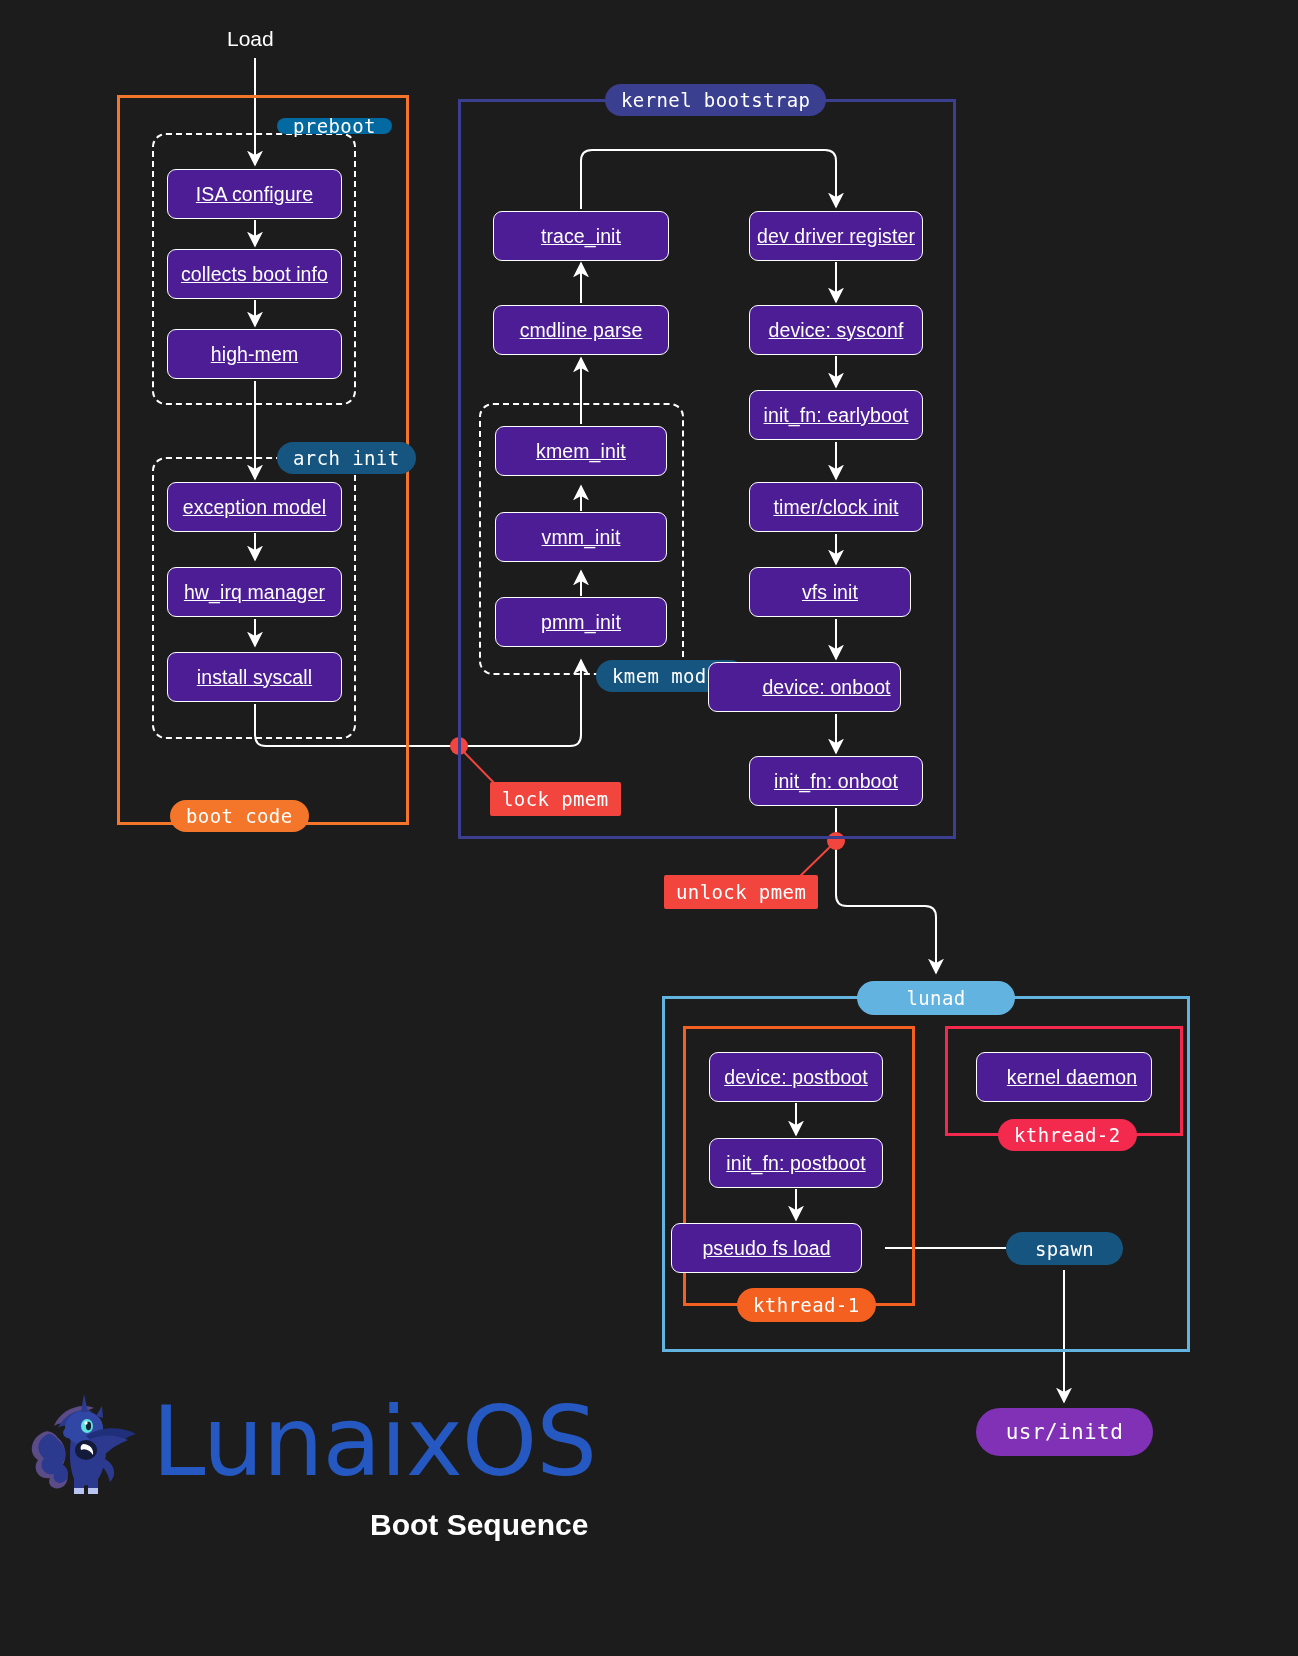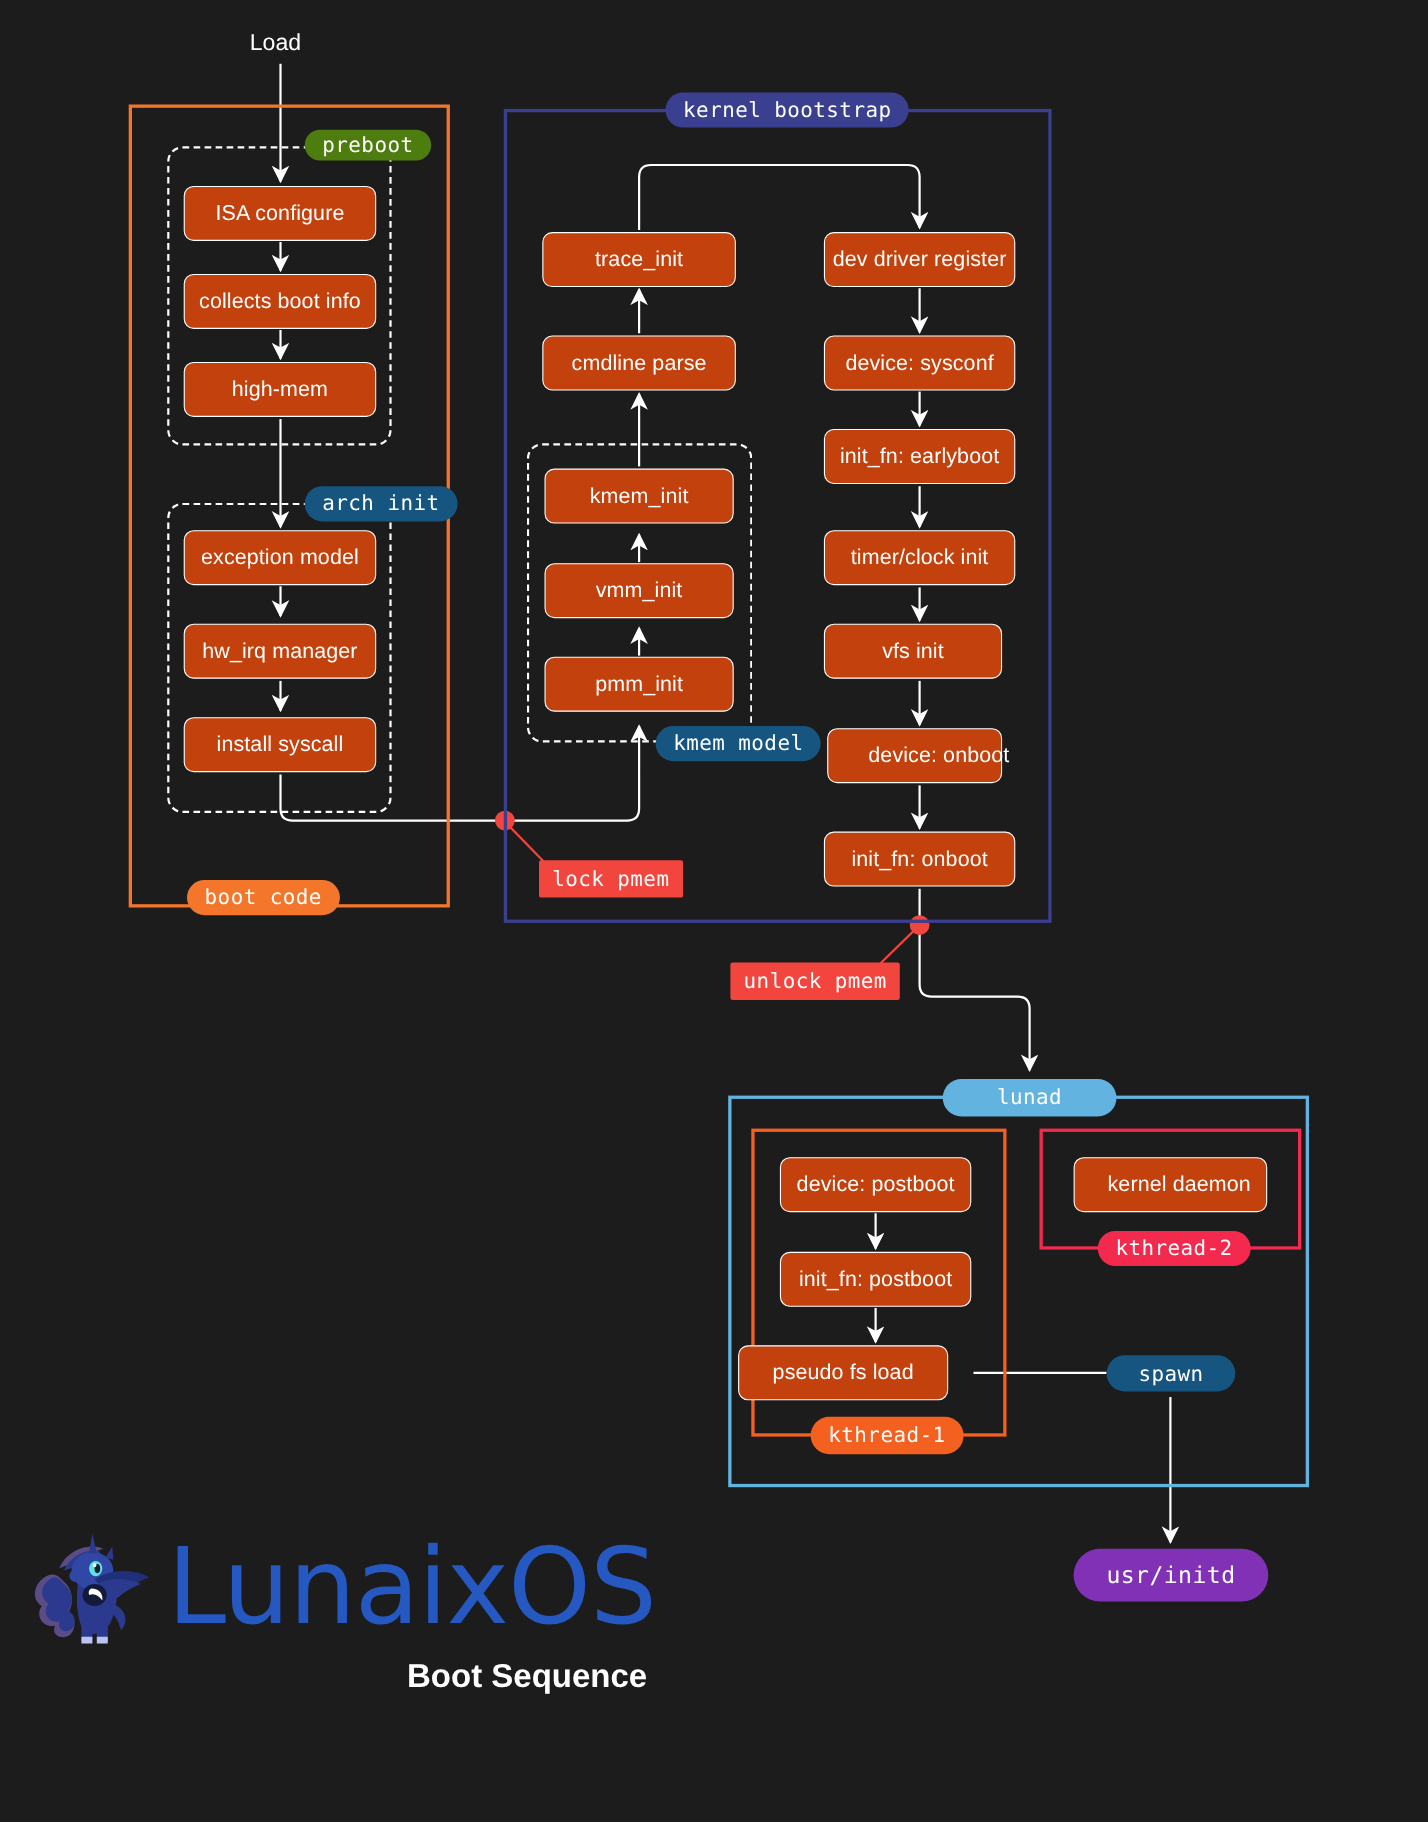--- a/index.html
+++ b/index.html
@@ -8,23 +8,23 @@
   .stage{position:absolute;left:0;top:0;width:1298px;height:1656px;}
   svg.edges{position:absolute;left:0;top:0;width:1298px;height:1656px;pointer-events:none;}
 
   
   .frame{position:absolute;box-sizing:border-box;}
   .frame.solid{border-style:solid;}
   .frame.dashed{border:2px dashed #ffffff;border-radius:14px;}
 
   
   .node{position:absolute;box-sizing:border-box;border:1.6px solid #ffffff;
-        border-radius:9px;background:#c2410c;color:#fff;
+        border-radius:9px;background:#4c1d95;color:#fff;
         display:flex;align-items:center;justify-content:center;
-        font-size:19.5px;letter-spacing:.1px;white-space:nowrap;}
+        font-size:19.5px;letter-spacing:.1px;white-space:nowrap;text-decoration:underline;}
 
   
   .pill{position:absolute;box-sizing:border-box;border-radius:999px;
         display:flex;align-items:center;justify-content:center;
         font-family:"DejaVu Sans Mono","Liberation Mono",monospace;
         font-size:19px;color:#ffffff;white-space:nowrap;padding:0 16px;letter-spacing:.4px;}
   .tag-sq{position:absolute;box-sizing:border-box;border-radius:2px;
         display:flex;align-items:center;justify-content:center;
         font-family:"DejaVu Sans Mono","Liberation Mono",monospace;
         font-size:19px;color:#ffffff;white-space:nowrap;padding:0 12px;letter-spacing:.4px;}
@@ -107,21 +107,21 @@
   <div class="frame dashed" style="left:479px;top:403px;width:205px;height:272px;"></div>
 
   <div class="frame solid" style="left:662px;top:996px;width:528px;height:356px;border:3px solid #63b3e0;"></div>
 
   <div class="frame solid" style="left:683px;top:1026px;width:232px;height:280px;border:3px solid #f4601f;"></div>
 
   <div class="frame solid" style="left:945px;top:1026px;width:238px;height:110px;border:3px solid #f32a4e;"></div>
 
   <div class="plain-label" style="left:227px;top:27px;">Load</div>
 
-  <div class="pill" style="left:277px;top:118px;height:28px;background:#4d7c0f;">preboot</div>
+  <div class="pill" style="left:277px;top:118px;height:16px;background:#0369a1;">preboot</div>
 
   <div class="pill" style="left:277px;top:442px;height:32px;background:#16557f;">arch init</div>
 
   <div class="pill" style="left:170px;top:800px;height:32px;background:#f4762a;">boot code</div>
 
   <div class="pill" style="left:605px;top:84px;height:32px;background:#3b3f8f;">kernel bootstrap</div>
 
   <div class="pill" style="left:596px;top:660px;height:32px;background:#16557f;">kmem model</div>
 
   <div class="pill" style="left:857px;top:981px;width:158px;height:34px;background:#63b3e0;">lunad</div>
@@ -151,21 +151,21 @@
 
   <div class="node" style="left:495px;top:426px;width:172px;height:50px;">kmem_init</div>
   <div class="node" style="left:495px;top:512px;width:172px;height:50px;">vmm_init</div>
   <div class="node" style="left:495px;top:597px;width:172px;height:50px;">pmm_init</div>
 
   <div class="node" style="left:749px;top:211px;width:174px;height:50px;">dev driver register</div>
   <div class="node" style="left:749px;top:305px;width:174px;height:50px;">device: sysconf</div>
   <div class="node" style="left:749px;top:390px;width:174px;height:50px;">init_fn: earlyboot</div>
   <div class="node" style="left:749px;top:482px;width:174px;height:50px;">timer/clock init</div>
   <div class="node" style="left:749px;top:567px;width:162px;height:50px;">vfs init</div>
-  <div class="node" style="left:752px;top:662px;width:159px;height:50px;padding-left:44px;">device: onboot</div>
+  <div class="node" style="left:708px;top:662px;width:193px;height:50px;padding-left:44px;">device: onboot</div>
   <div class="node" style="left:749px;top:756px;width:174px;height:50px;">init_fn: onboot</div>
 
   <div class="node" style="left:709px;top:1052px;width:174px;height:50px;">device: postboot</div>
   <div class="node" style="left:709px;top:1138px;width:174px;height:50px;">init_fn: postboot</div>
   <div class="node" style="left:671px;top:1223px;width:191px;height:50px;">pseudo fs load</div>
 
   <div class="node" style="left:976px;top:1052px;width:176px;height:50px;padding-left:16px;">kernel daemon</div>
 
   <div class="brandwrap" style="left:24px;top:1388px;">
 

